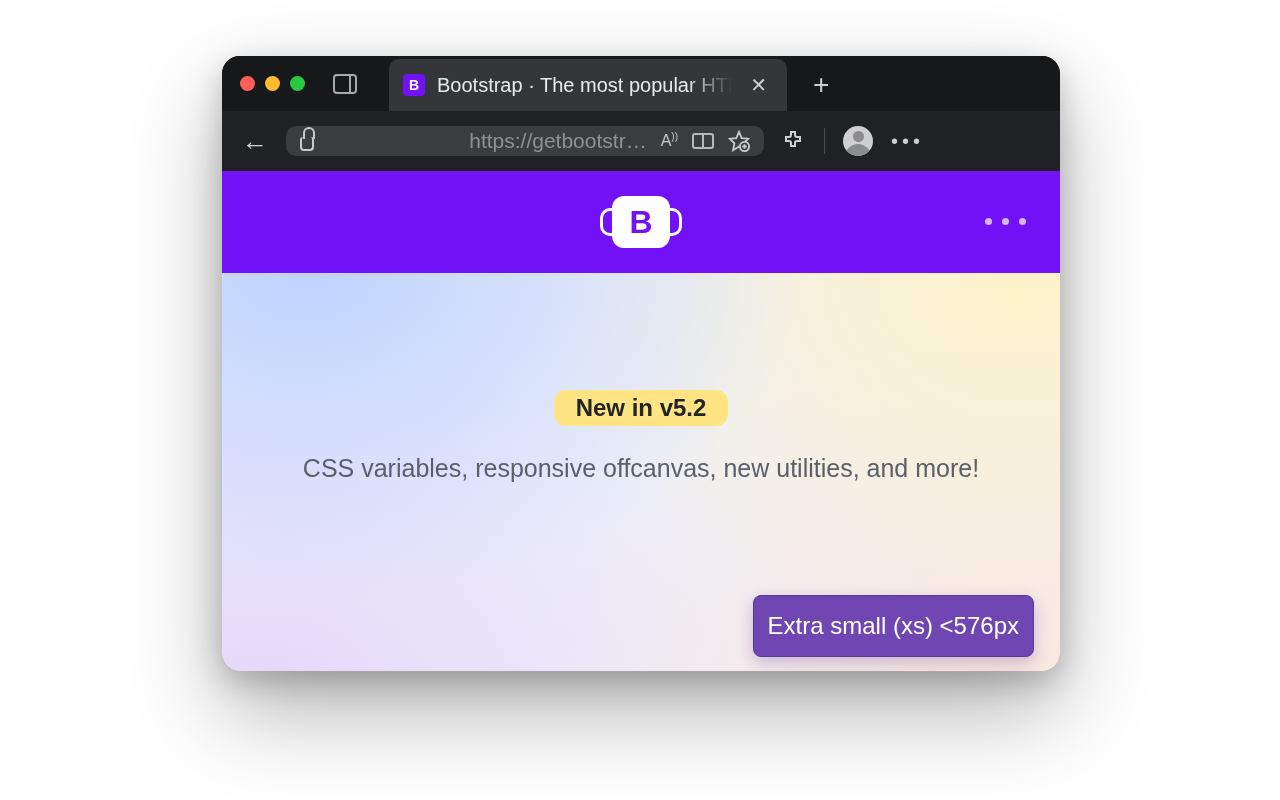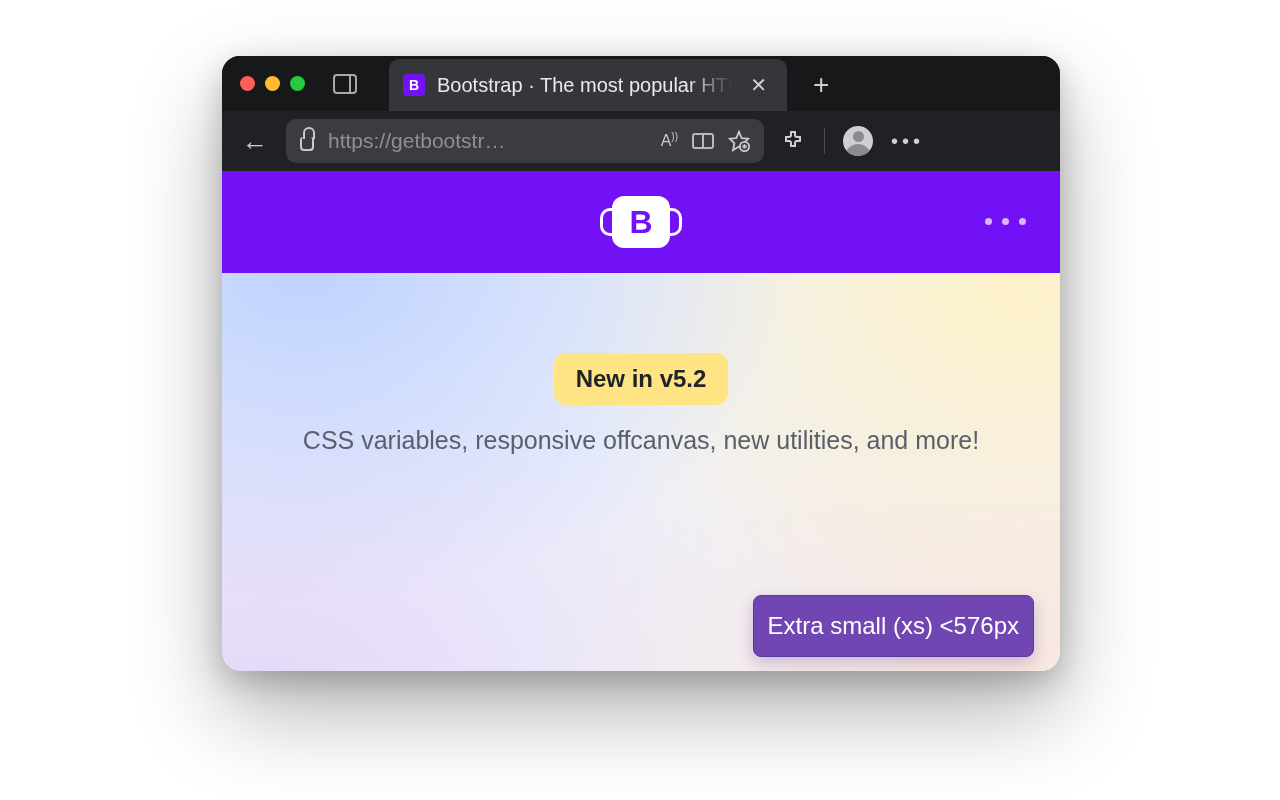--- a/index.html
+++ b/index.html
@@ -89,22 +89,23 @@
   .toolbar {
     height: 60px;
     background: #202124;
     display: flex; align-items: center;
     padding: 0 20px; gap: 18px;
   }
   .back-arrow { color: #d0d0d2; font-size: 26px; cursor: pointer; }
   .omnibox {
     display: flex; align-items: center; gap: 14px;
     background: #3b3c40; border-radius: 10px;
-    padding: 13px 14px; height: 44px;
+    padding: 13px 14px; height: 30px;
     width: 478px;
+    text-align: right;
   }
   .lock-icon {
     width: 14px; height: 14px;
     border: 2px solid #c9c9cb; border-top: none;
     border-radius: 3px 3px 4px 4px;
     position: relative; margin-top: 6px;
   }
   .lock-icon::before {
     content: ""; position: absolute; left: 1px; top: -10px;
     width: 8px; height: 10px;
@@ -183,24 +184,24 @@
       radial-gradient(ellipse 900px 600px at 95% 5%,   #fdf2c9 0%, transparent 55%),
       radial-gradient(ellipse 900px 700px at 95% 110%, #fbe7dc 0%, transparent 55%),
       radial-gradient(ellipse 900px 700px at 5% 110%,  #e5d7f9 0%, transparent 55%),
       #eef0fa;
     display: flex; flex-direction: column; align-items: center;
     padding-top: 80px; position: relative;
   }
   .pill {
     background: #ffe484; color: #212529;
     font-weight: 700; font-size: 24px;
-    padding: 12px 22px; border-radius: 12px;
+    padding: 4px 22px; border-radius: 12px; margin-top: 37px;
   }
   .lead {
-    margin-top: 21px; color: #5a6069; font-size: 25px;
+    margin-top: 28px; color: #5a6069; font-size: 25px;
     text-align: center; max-width: 90%;
   }
   .tooltip {
     position: absolute; right: 26px; bottom: 14px;
     background: #7046b3; color: #ffffff;
     border: 1px solid #5c389c;
     font-size: 24px; padding: 16px 14px; border-radius: 8px;
     box-shadow: 0 6px 16px rgba(70,30,140,0.25);
   }
 </style>

